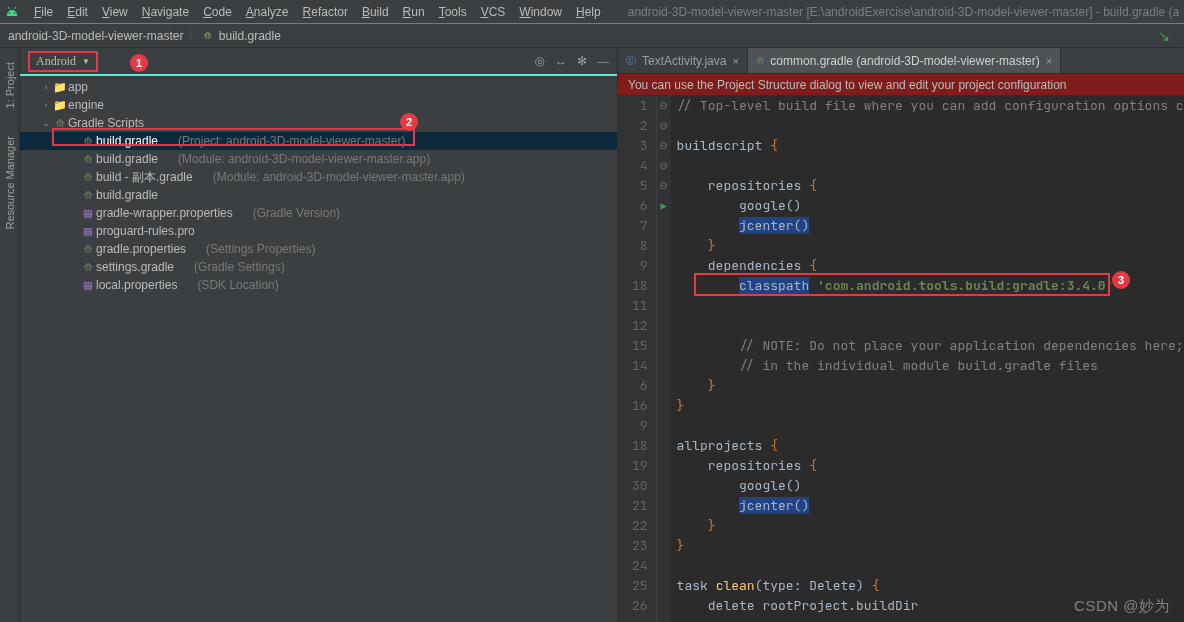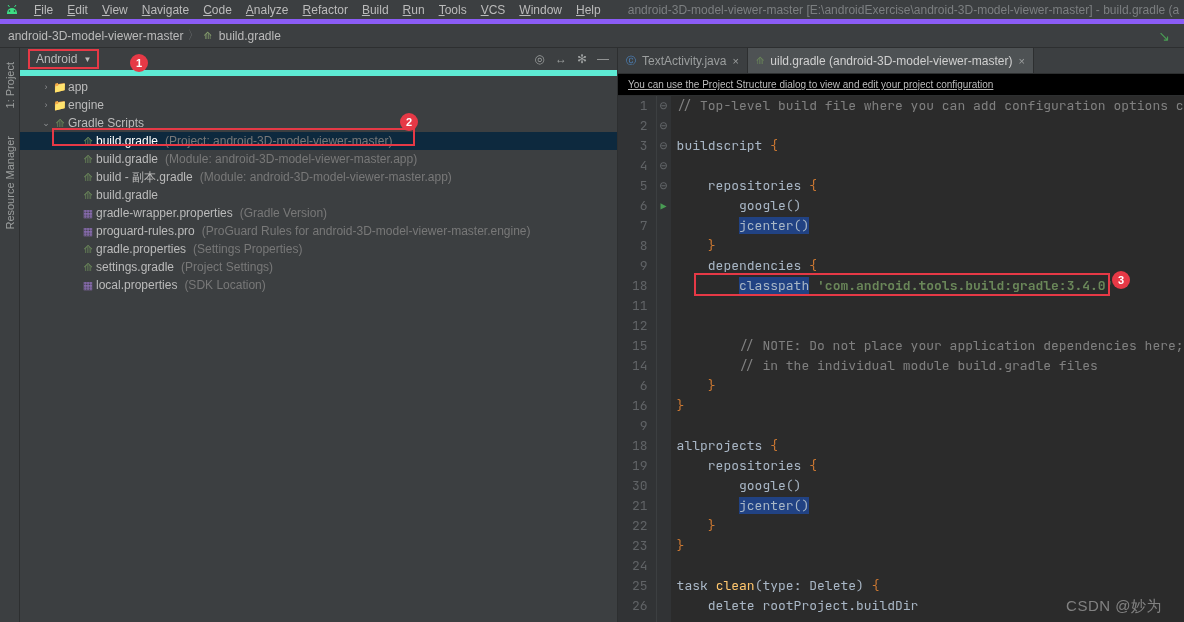--- a/index.html
+++ b/index.html
@@ -1,79 +1,79 @@
 <!DOCTYPE html>
 <html><head>
 <meta charset="utf-8">
 <style>
 * { margin: 0; padding: 0; box-sizing: border-box; }
 body { font-family: "Segoe UI", Arial, sans-serif; font-size: 12px; background: #3c3f41; color: #bbbbbb; overflow: hidden; width: 1184px; height: 622px; position: relative; }
 
-.menubar { height: 24px; background: #3c3f41; display: flex; align-items: center; padding: 0 4px; border-bottom: 5px solid #8b5cf6; }
+.menubar { height: 24px; background: #3c3f41; display: flex; align-items: center; padding: 0 4px; border-bottom: 1px solid #8b5cf6; }
 .menubar .logo { width: 18px; height: 18px; margin-right: 6px; display: inline-flex; align-items: center; justify-content: center; }
 .menubar .menu-item { padding: 0 7px; cursor: pointer; color: #bbbbbb; }
 .menubar .menu-item u { text-decoration: underline; }
 .menubar .title { margin-left: 20px; color: #7c7f81; white-space: nowrap; overflow: hidden; }
 
 .navbar { height: 24px; background: #3c3f41; display: flex; align-items: center; padding: 0 8px; border-bottom: 1px solid #2d2f30; justify-content: space-between; }
 .navbar .crumbs { display: flex; align-items: center; gap: 4px; }
 .navbar .crumb { color: #bbbbbb; }
 .navbar .crumb-sep { color: #6c6f71; }
 .navbar .gradle-ico { color: #87a06d; font-size: 10px; margin-right: 3px; }
 .navbar .run-icon { color: #499c54; font-size: 14px; padding: 0 6px; }
 
 .main { display: flex; height: calc(622px - 48px); }
 
 .left-toolstrip { width: 20px; background: #3c3f41; border-right: 1px solid #2d2f30; display: flex; flex-direction: column; align-items: center; padding-top: 10px; gap: 20px; }
 .left-toolstrip .vtext { writing-mode: vertical-rl; transform: rotate(180deg); font-size: 11px; color: #9c9f9f; padding: 4px 0; cursor: pointer; }
 
 .project-panel { width: 598px; background: #3c3f41; border-right: 1px solid #2d2f30; display: flex; flex-direction: column; }
-.project-header { height: 28px; display: flex; align-items: center; padding: 0 8px; border-bottom: 6px solid #5eead4; justify-content: space-between; }
+.project-header { height: 28px; display: flex; align-items: center; padding: 0 8px; border-bottom: 2px solid #5eead4; justify-content: space-between; font-family: Liberation Serif, serif; }
 .android-dropdown { border: 2px solid #e63946; padding: 1px 6px; display: flex; align-items: center; gap: 6px; cursor: pointer; position: relative; }
 .android-dropdown .tri { font-size: 8px; }
 .project-header .right-icons { display: flex; align-items: center; gap: 10px; color: #9c9f9f; }
 .project-header .right-icons span { cursor: pointer; }
 
 .tree { flex: 1; overflow: auto; padding-top: 2px; }
 .tree-row { display: flex; align-items: center; height: 18px; padding-right: 8px; white-space: nowrap; cursor: pointer; }
 .tree-row.selected { background: #0d293e; color: #ffffff; }
 .tree-row .arrow { width: 12px; text-align: center; color: #8e9092; font-size: 9px; }
 .tree-row .indent { display: inline-block; }
 .tree-row .ico { width: 16px; text-align: center; font-size: 11px; }
 .tree-row .label { color: #bbbbbb; }
 .tree-row.selected .label { color: #ffffff; }
-.tree-row .hint { color: #787878; margin-left: 7px; }
+.tree-row .hint { color: #787878; margin-left: 20px; }
 .ico-folder { color: #9a7b5b; }
 .ico-gradle { color: #6a8759; }
 .ico-prop { color: #8e6fb8; }
 
 .editor { flex: 1; background: #2b2b2b; display: flex; flex-direction: column; min-width: 0; }
 .editor-tabs { height: 26px; background: #3c3f41; display: flex; align-items: stretch; border-bottom: 1px solid #2d2f30; }
 .etab { display: flex; align-items: center; padding: 0 8px; gap: 6px; border-right: 1px solid #2d2f30; cursor: pointer; color: #9c9f9f; font-size: 12px; }
 .etab.active { background: #4e5254; color: #d0d0d0; }
 .etab .close { color: #9c9f9f; font-size: 11px; }
 .etab .tab-ico { font-size: 10px; }
 .ico-java { color: #4e8ac9; }
 
-.infobar { height: 22px; background: #000000; color: #bbbbbb; display: flex; align-items: center; padding: 0 10px; font-size: 10px; border-bottom: 1px solid #2d2f30; text-decoration: underline; }
+.infobar { height: 22px; background: #7f1d1d; color: #bbbbbb; display: flex; align-items: center; padding: 0 10px; font-size: 12px; border-bottom: 1px solid #2d2f30; }
 
 .code-area { flex: 1; display: flex; font-family: "Consolas", "JetBrains Mono", monospace; font-size: 13px; line-height: 20px; overflow: hidden; }
 .gutter { background: #313335; color: #606366; text-align: right; padding: 0 8px 0 14px; user-select: none; border-right: 1px solid #3c3f41; }
 .fold-col { width: 14px; background: #313335; color: #606366; text-align: center; user-select: none; }
 .code { flex: 1; background: #2b2b2b; color: #a9b7c6; white-space: pre; padding-left: 6px; overflow: auto; }
 .cm { color: #808080; }
 .kw { color: #cc7832; }
 .fn { color: #ffc66d; }
 .str { color: #6a8759; font-weight: bold; }
 .hlbox { background: #214283; }
 .annot-box { position: absolute; border: 2px solid #e63946; pointer-events: none; }
 
 .badge { position: absolute; width: 18px; height: 18px; border-radius: 50%; background: #e63946; color: #fff; font-size: 11px; display: flex; align-items: center; justify-content: center; font-weight: bold; z-index: 50; pointer-events: none; }
 
-.watermark { position: absolute; right: 22px; bottom: 6px; color: #c8c8c8; font-size: 15px; opacity: 0.55; font-family: Arial, sans-serif; letter-spacing:0.5px; }
+.watermark { position: absolute; right: 14px; bottom: 6px; color: #c8c8c8; font-size: 15px; opacity: 0.55; font-family: Arial, sans-serif; letter-spacing:0.5px; }
 .run-gutter { color: #499c54; font-size: 10px; }
 </style>
 </head>
 <body>
 
 <div class="menubar">
   <span class="logo">
     <svg width="16" height="16" viewBox="0 0 16 16">
         <path fill="#3ddc84" d="M3 11a5 5 0 0110 0v1H3z"></path>
         <circle cx="5.5" cy="9" r="0.8" fill="#2b2b2b"></circle>
@@ -181,56 +181,55 @@
           <span class="arrow"></span>
           <span class="ico ico-prop">▦</span>
           <span class="label">gradle-wrapper.properties</span>
           <span class="hint"> (Gradle Version)</span>
         </div>
         <div class="tree-row">
           <span class="indent" style="width:48px"></span>
           <span class="arrow"></span>
           <span class="ico ico-prop">▦</span>
           <span class="label">proguard-rules.pro</span>
-          <span class="hint"> (ProGuard Rules for android-3D-model-viewer-master.engine)</span>
         </div>
         <div class="tree-row">
           <span class="indent" style="width:48px"></span>
           <span class="arrow"></span>
           <span class="ico ico-gradle">⟰</span>
           <span class="label">gradle.properties</span>
           <span class="hint"> (Settings Properties)</span>
         </div>
         <div class="tree-row">
           <span class="indent" style="width:48px"></span>
           <span class="arrow"></span>
           <span class="ico ico-gradle">⟰</span>
           <span class="label">settings.gradle</span>
-          <span class="hint"> (Project Settings)</span>
+          <span class="hint"> (Gradle Settings)</span>
         </div>
         <div class="tree-row">
           <span class="indent" style="width:48px"></span>
           <span class="arrow"></span>
           <span class="ico ico-prop">▦</span>
           <span class="label">local.properties</span>
           <span class="hint"> (SDK Location)</span>
         </div>
       </div>
   </div>
 
   <div class="editor">
     <div class="editor-tabs" id="editor-tabs">
         <div class="etab">
           <span class="tab-ico ico-java">Ⓒ</span>
           <span>TextActivity.java</span>
           <span class="close">×</span>
         </div>
         <div class="etab active">
           <span class="tab-ico ico-gradle">⟰</span>
-          <span>uild.gradle (android-3D-model-viewer-master)</span>
+          <span>common.gradle (android-3D-model-viewer-master)</span>
           <span class="close">×</span>
         </div>
       </div>
     <div class="infobar">You can use the Project Structure dialog to view and edit your project configuration</div>
     <div class="code-area">
       <div class="gutter" id="gutter">
           <div>1</div>
           <div>2</div>
           <div>3</div>
           <div>4</div>

